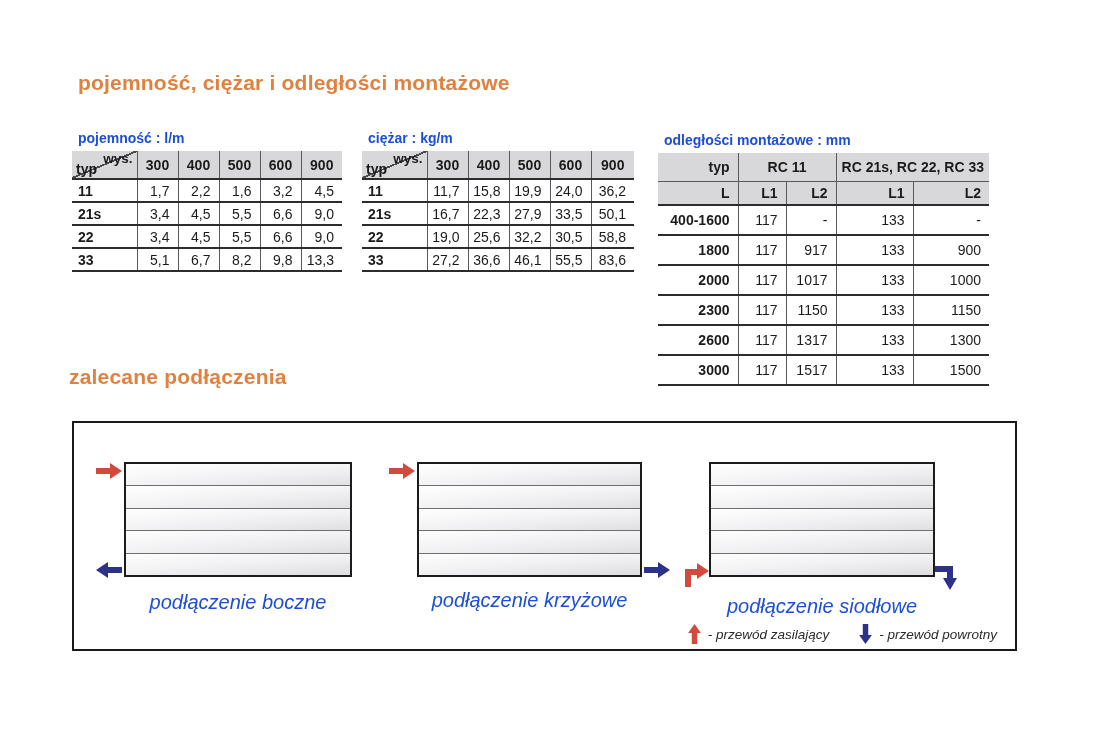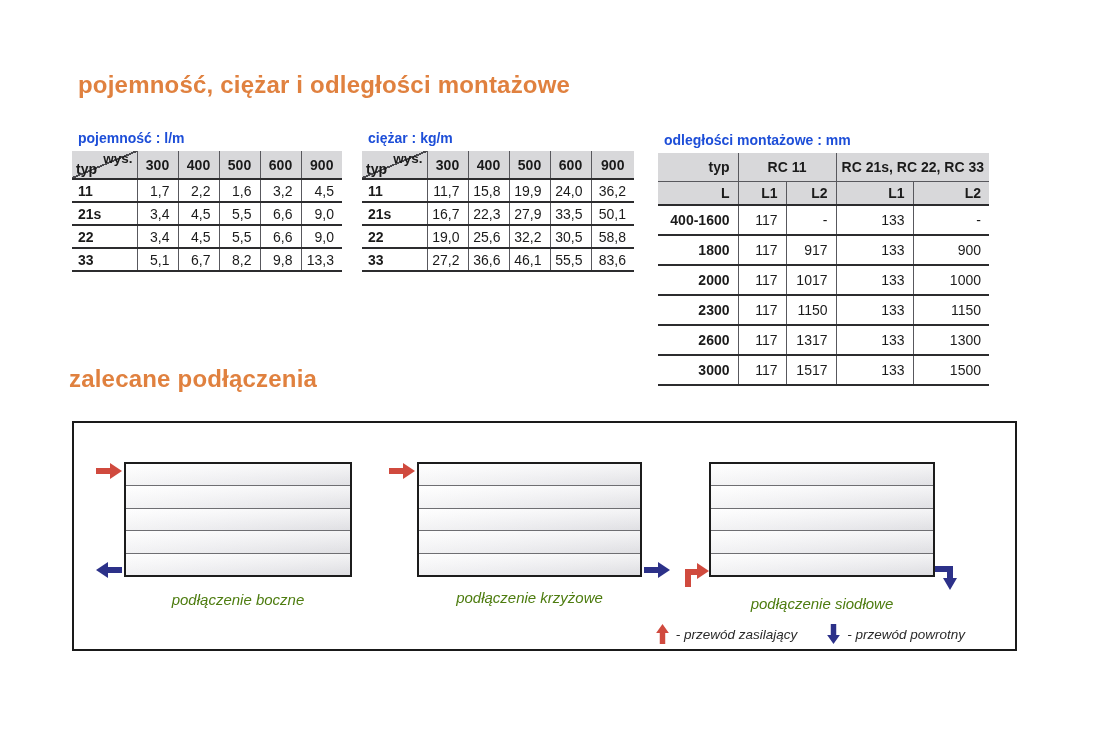--- a/index.html
+++ b/index.html
@@ -13,21 +13,21 @@
   body { font-family: "Liberation Sans", "DejaVu Sans", sans-serif; color: #1b1b1b; }
   .page {
     position: relative;
     width: 1094px;
     height: 751px;
     background: #ffffff;
     overflow: hidden;
   }
   .heading {
     position: absolute;
-    font-size: 24px;
+    font-size: 21px;
     font-weight: bold;
     color: var(--accent-orange);
     letter-spacing: 0.2px;
     text-align: center;
   }
   #heading-main { left: 78px; top: 71px; }
   #heading-connections { left: 69px; top: 365px; }
 
   .table-block { position: absolute; }
   #block-capacity { left: 72px; top: 130px; width: 270px; }
@@ -110,43 +110,43 @@
   #radiator-3 { left: 635px; top: 39px; width: 226px; height: 115px; }
   .panel {
     flex: 1;
     border-bottom: 1px solid #6e6e72;
     background: linear-gradient(180deg, rgba(255,255,255,0.55), rgba(110,110,125,0.07));
   }
   .panel:last-child { border-bottom: none; }
 
   .diagram-label {
     position: absolute;
-    font-size: 15px;
+    font-size: 20px;
     font-style: italic;
-    color: #4d7c0f;
+    color: #1d4ed8;
     text-align: center;
     white-space: nowrap;
   }
   #label-1 { left: 50px;  width: 228px; top: 168px; }
   #label-2 { left: 343px; width: 225px; top: 166px; }
   #label-3 { left: 635px; width: 226px; top: 172px; }
 
   .arrow { position: absolute; line-height: 0; }
   .red  { color: var(--supply-red); }
   .navy { color: var(--return-navy); }
   #arr-r1-in  { left: 22px;  top: 40px; }
   #arr-r1-out { left: 22px;  top: 139px; }
   #arr-r2-in  { left: 315px; top: 40px; }
   #arr-r2-out { left: 570px; top: 139px; }
   #arr-r3-in  { left: 609px; top: 136px; }
   #arr-r3-out { left: 861px; top: 141px; }
 
   .legend {
     position: absolute;
-    right: 50px; top: 201px;
+    right: 18px; top: 201px;
     display: flex;
     align-items: center;
     gap: 30px;
   }
   .legend-item { display: flex; align-items: center; gap: 7px; }
   .legend-item svg { flex: 0 0 auto; }
   .legend-text {
     font-size: 13.5px;
     font-style: italic;
     color: #2a2a2a;

